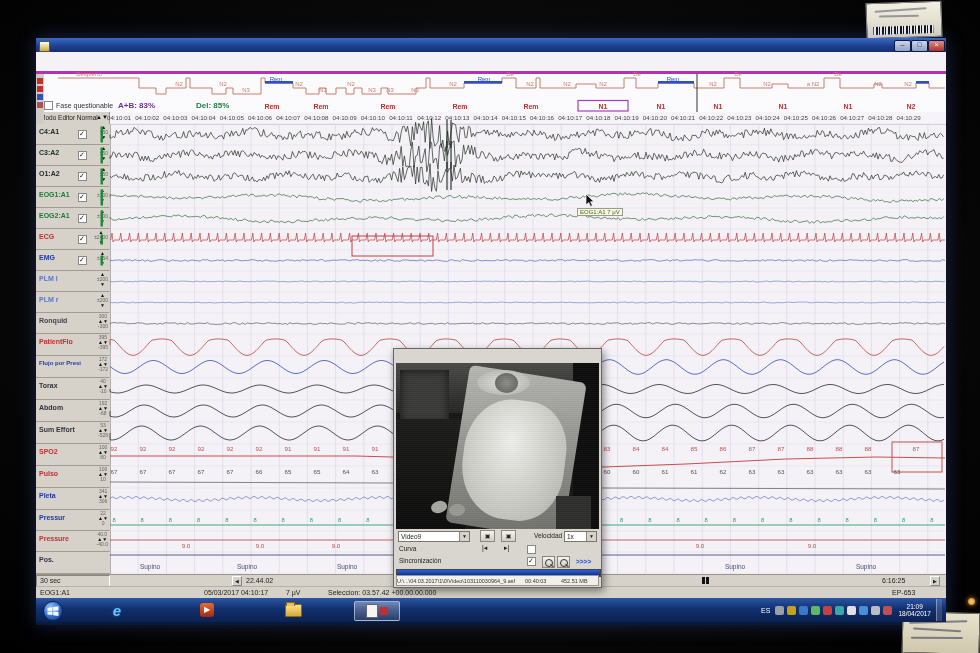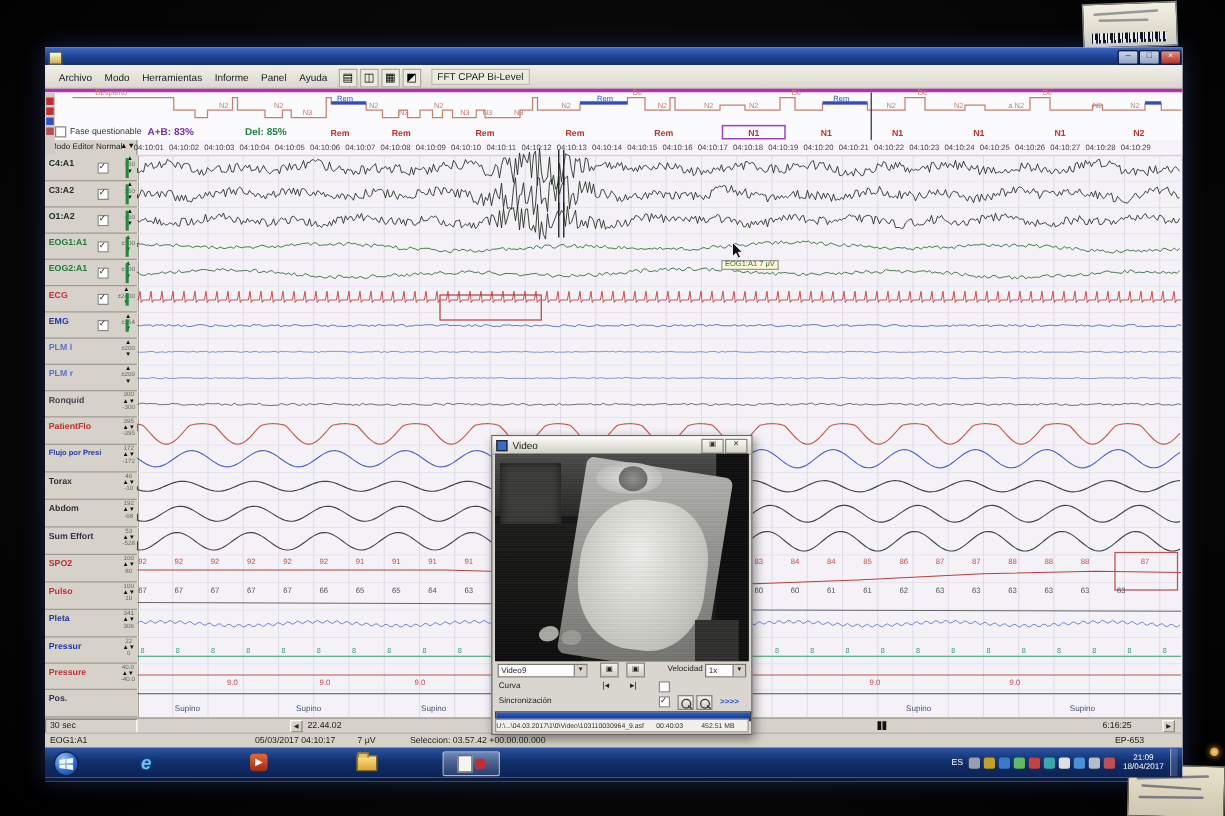--- a/index.html
+++ b/index.html
@@ -92,25 +92,20 @@
 
   <div class="screen">
 
     <div class="abs titlebar">
       <div class="abs appicon"></div>
       <div class="abs winbtn" style="left:858px;">–</div>
       <div class="abs winbtn" style="left:875px;">□</div>
       <div class="abs winbtn close" style="left:892px;">×</div>
     </div>
 
-    <div class="abs menubar">
-      <span id="menu-items"><span class="menu-item">Archivo</span><span class="menu-item">Modo</span><span class="menu-item">Herramientas</span><span class="menu-item">Informe</span><span class="menu-item">Panel</span><span class="menu-item">Ayuda</span></span>
-      <span id="toolbar-icons"><span class="tb-icon" style="display: inline-block;">▤</span><span class="tb-icon" style="display: inline-block;">◫</span><span class="tb-icon" style="display: inline-block;">▦</span><span class="tb-icon" style="display: inline-block;">◩</span></span>
-      <span class="tb-text">FFT CPAP Bi-Level</span>
-    </div>
     <div class="abs purple-line"></div>
 
     <div class="abs hypno-band"></div>
     <div class="abs hdr-row">
       <div class="abs fase">
         <span class="cbx"></span>
         <span>Fase questionable</span>
       </div>
       <div class="abs ab-lbl">A+B: 83%</div>
       <div class="abs del-lbl">Del: 85%</div>
@@ -561,26 +556,20 @@
 
     <div class="abs status-row">
       <span class="abs" style="left:4px;top:2px;">EOG1:A1</span>
       <span class="abs" style="left:168px;top:2px;">05/03/2017 04:10:17</span>
       <span class="abs" style="left:250px;top:2px;">7 μV</span>
       <span class="abs" style="left:292px;top:2px;">Seleccion: 03.57.42 +00.00.00.000</span>
       <span class="abs" style="left:856px;top:2px;">EP-653</span>
     </div>
 
     <div class="abs vw">
-      <div class="vw-title">
-        <span style="width:7px;height:7px;background:#3a6ac4;border:1px solid #223;margin-left:3px;"></span>
-        <span class="t">Video</span>
-        <span class="vw-btn" style="right:22px;">▣</span>
-        <span class="vw-btn" style="right:3px;">✕</span>
-      </div>
       <div class="vw-image">
         <div class="vi" style="left:0;top:0;width:100%;height:30%;background:linear-gradient(#4a4a48,#262624);"></div>
         <div class="vi" style="left:2%;top:4%;width:24%;height:32%;background:#3a3a38;box-shadow:inset 0 0 8px #111;"></div>
         <div class="vi" style="left:0;top:34%;width:34%;height:66%;background:linear-gradient(#1c1c1a,#0c0c0c);"></div>
         <div class="vi" style="right:0;top:0;width:13%;height:100%;background:#0d0d0d;"></div>
         <div class="vi" style="left:30%;top:6%;width:58%;height:96%;background:linear-gradient(168deg,#b8b8b4,#8a8a86 60%,#6e6e6a);transform:rotate(9deg);border-radius:6px;"></div>
         <div class="vi" style="left:40%;top:4%;width:26%;height:15%;background:radial-gradient(#e2e2de,#aeaeaa);border-radius:50%;"></div>
         <div class="vi" style="left:49%;top:6%;width:11%;height:12%;background:radial-gradient(#8e8e8a,#5c5c58);border-radius:50%;"></div>
         <div class="vi" style="left:33%;top:22%;width:50%;height:72%;background:radial-gradient(ellipse at 45% 35%,#f0f0ec,#c2c2bc 75%,#9a9a94);border-radius:45% 40% 42% 46%;transform:rotate(7deg);"></div>
         <div class="vi" style="left:17%;top:83%;width:8%;height:7%;background:#a8a8a2;border-radius:50%;transform:rotate(-14deg);"></div>

